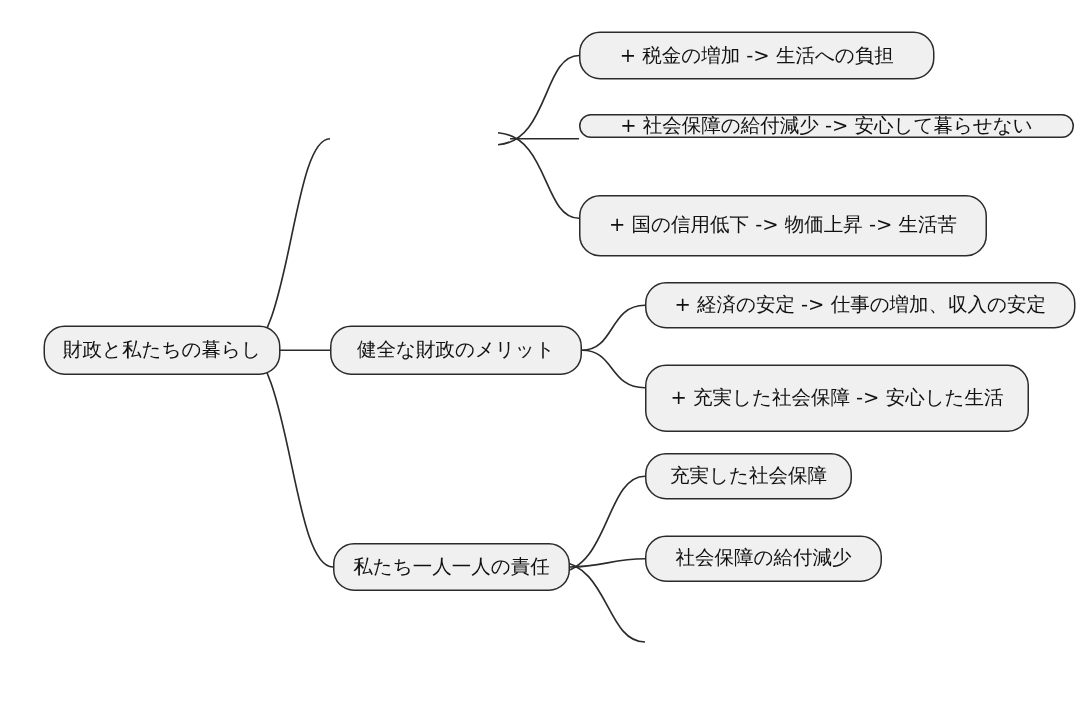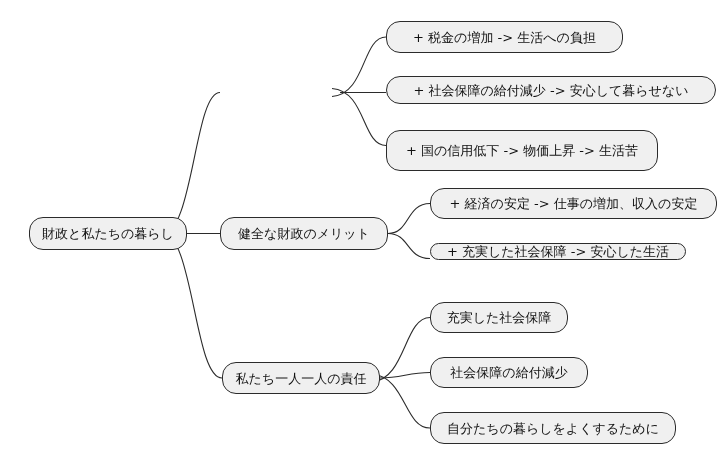--- a/index.html
+++ b/index.html
@@ -45,43 +45,40 @@
     <path d="M372,374 C406,377 404,428 430,428"></path>
   </svg>
 
   <div class="node" style="left:10px;top:217px;width:158px;height:33px;margin-left:19px;">
     <span>財政と私たちの暮らし</span>
   </div>
 
   <div class="node" style="left:386px;top:21px;width:237px;height:32px;text-align:right;">
     <span>+ 税金の増加 -&gt; 生活への負担</span>
   </div>
-  <div class="node" style="left:386px;top:76px;width:330px;height:28px;justify-content:center;">
+  <div class="node" style="left:386px;top:76px;width:330px;height:16px;justify-content:center;">
     <span>+ 社会保障の給付減少 -&gt; 安心して暮らせない</span>
   </div>
   <div class="node" style="left:386px;top:130px;width:272px;height:41px;">
     <span>+ 国の信用低下 -&gt; 物価上昇 -&gt; 生活苦</span>
   </div>
 
   <div class="node" style="left:220px;top:217px;width:168px;height:33px;text-align:center;">
     <span>健全な財政のメリット</span>
   </div>
   <div class="node" style="left:430px;top:188px;width:287px;height:31px;">
     <span>+ 経済の安定 -&gt; 仕事の増加、収入の安定</span>
   </div>
-  <div class="node" style="left:430px;top:243px;width:256px;height:17px;">
+  <div class="node" style="left:430px;top:243px;width:256px;height:45px;">
     <span>+ 充実した社会保障 -&gt; 安心した生活</span>
   </div>
 
   <div class="node" style="left:222px;top:362px;width:158px;height:32px;">
     <span>私たち一人一人の責任</span>
   </div>
   <div class="node" style="left:430px;top:302px;width:138px;height:31px;">
     <span>充実した社会保障</span>
   </div>
   <div class="node" style="left:430px;top:357px;width:158px;height:31px;">
     <span>社会保障の給付減少</span>
   </div>
-  <div class="node" style="left:430px;top:412px;width:246px;height:32px;">
-    <span>自分たちの暮らしをよくするために</span>
-  </div>
 
 </div>
 
 </body></html>

